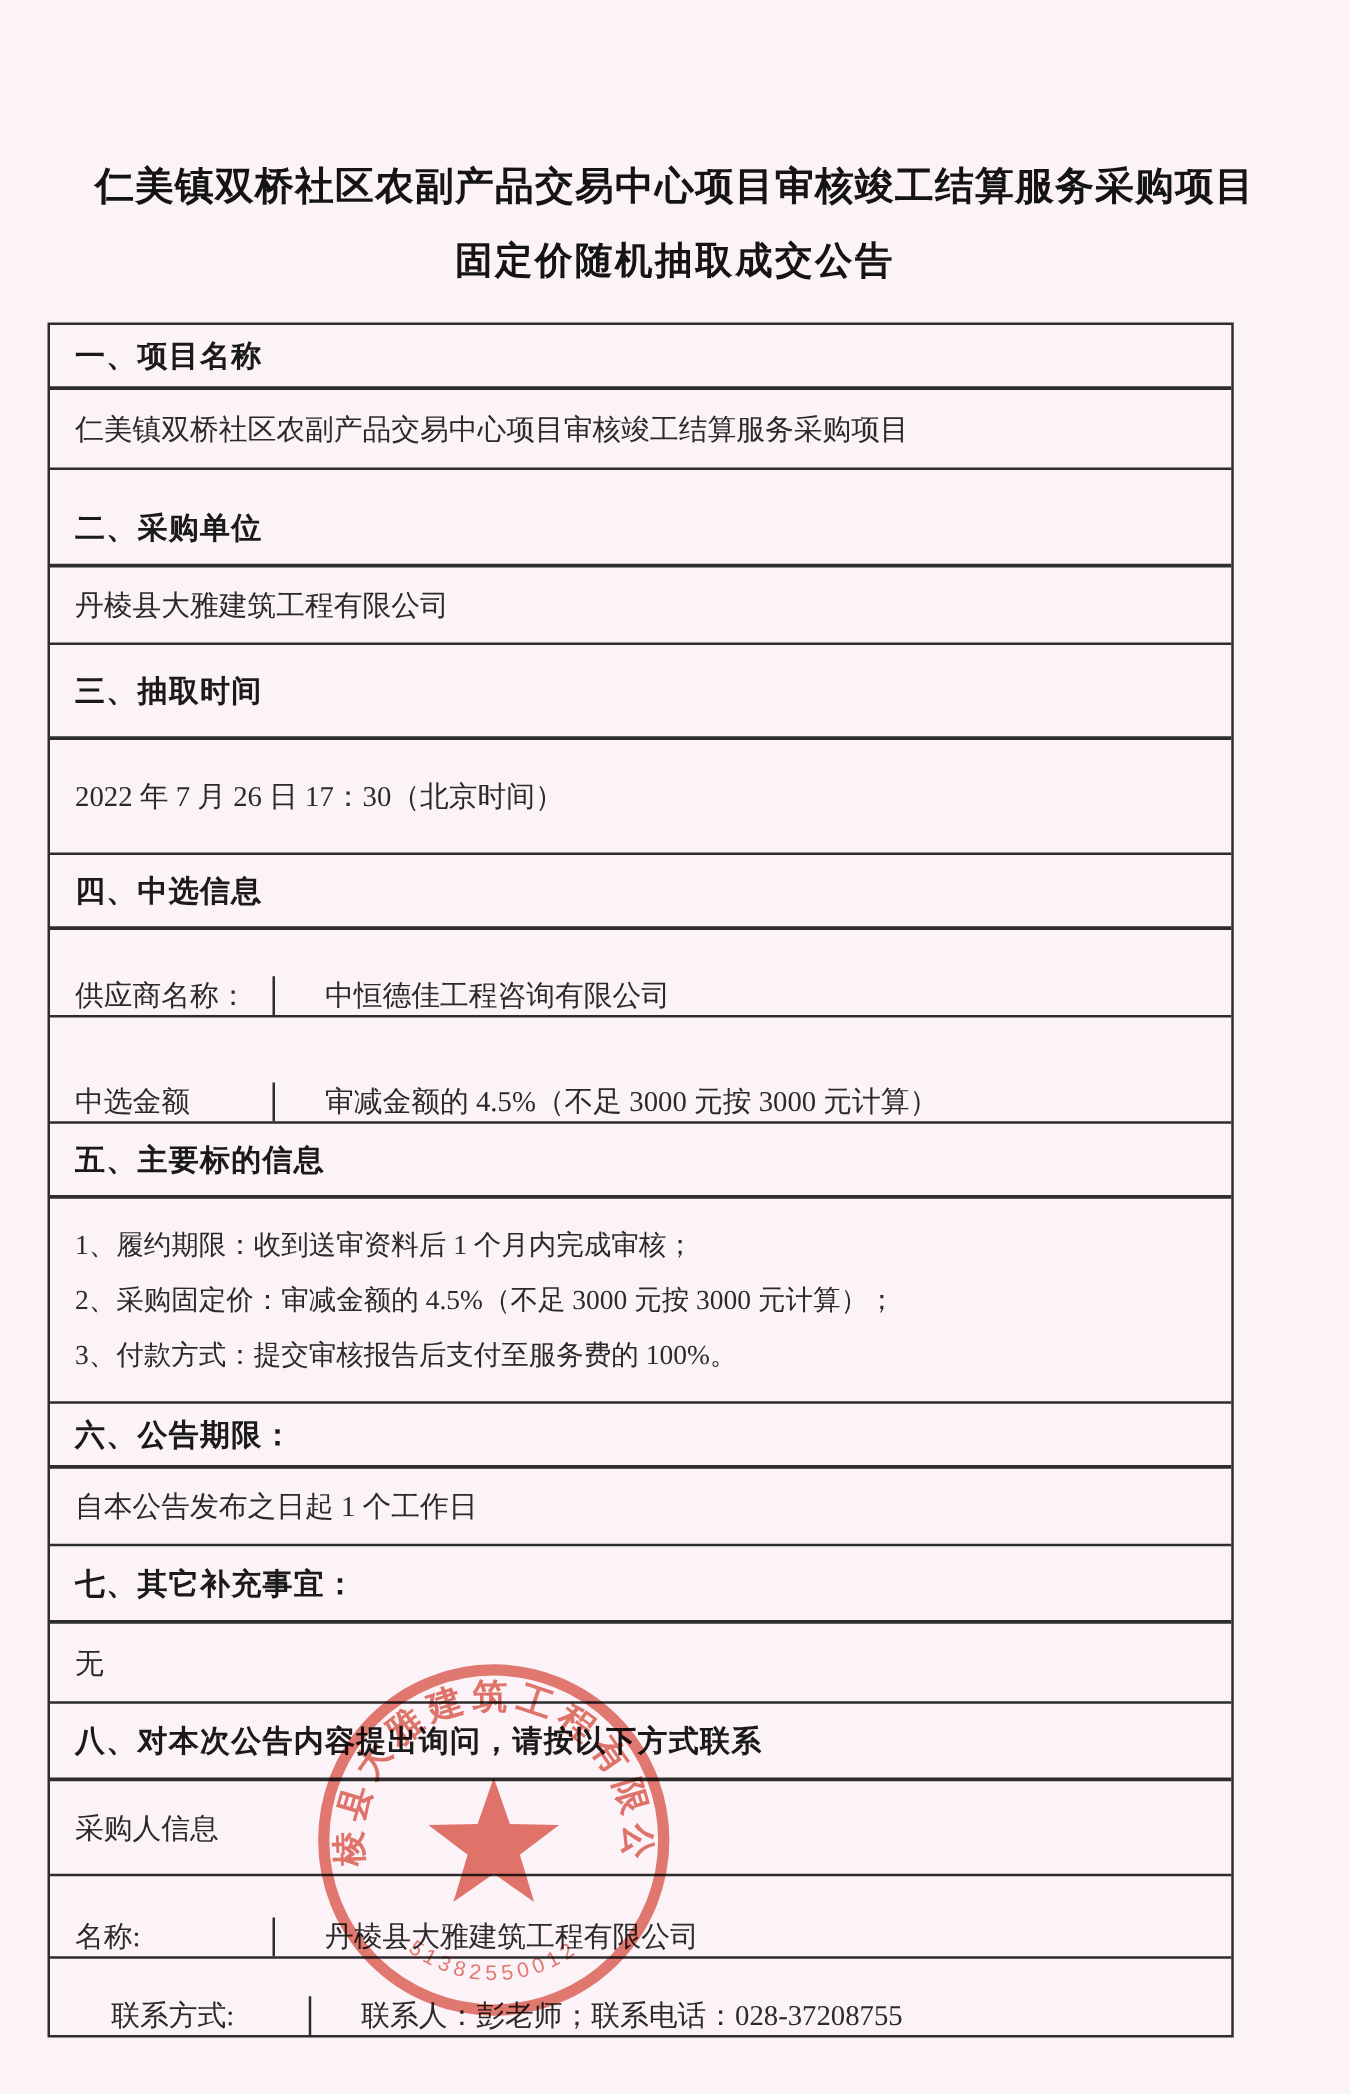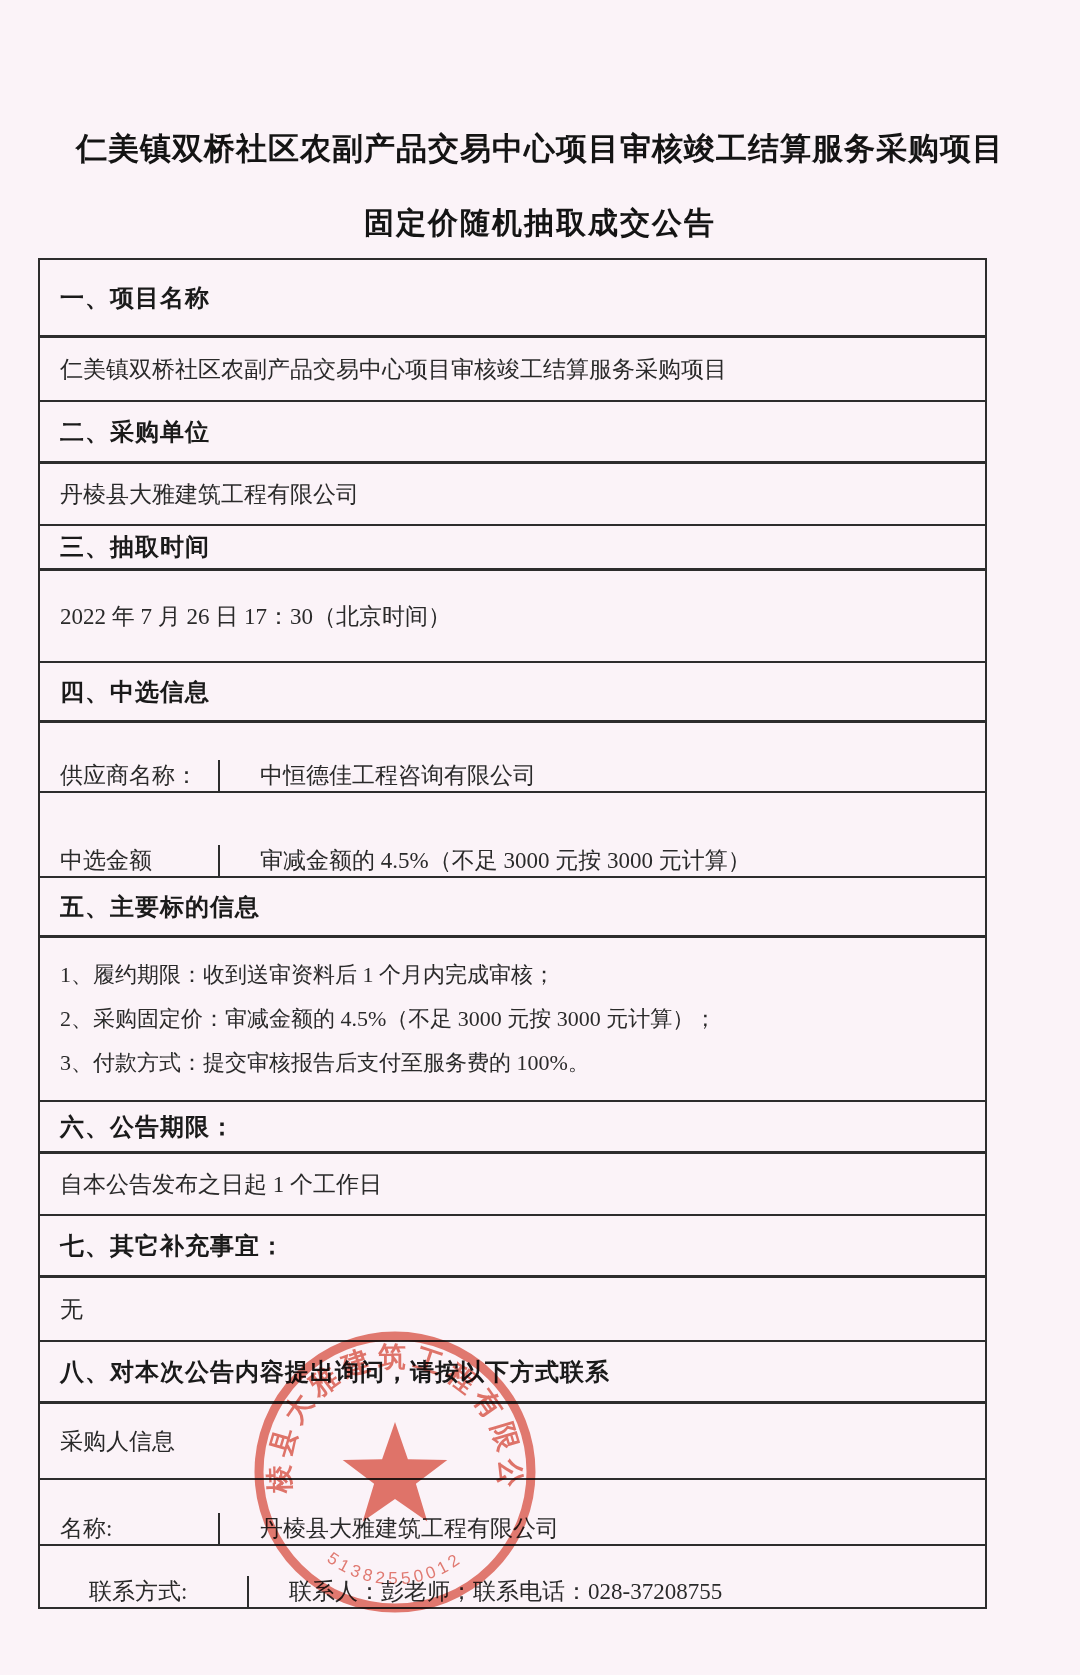--- a/index.html
+++ b/index.html
@@ -22,21 +22,21 @@
     font-family:"Liberation Sans", sans-serif;
     font-weight:bold;
     color:#141414;
   }
   .doc-title .line1{
     font-size:31px;
     letter-spacing:1px;
   }
   .doc-title .line2{
     font-size:30px;
-    margin-top:33px;
+    margin-top:18px;
     letter-spacing:2px;
   }
   .tbl{
     position:absolute;
     left:38px;top:258px;
     width:945px;
     border:2px solid #2d2d2d;
     background:transparent;
   }
   .row{
@@ -83,22 +83,22 @@
     align-items:flex-start;
     justify-content:center;
     padding-left:20px;
   }
   .row.list .list-line{
     font-size:22px;
     color:#2a2a2a;
     line-height:44px;
   }
   
-  .r0{height:78px;} .r1{height:64px;} .r2{height:62px;} .r3{height:62px;}
-  .r4{height:45px;} .r5{height:92px;} .r6{height:60px;} .r7{height:70px;}
+  .r0{height:52px;} .r1{height:64px;} .r2{height:62px;margin-top:16px;} .r3{height:62px;}
+  .r4{height:76px;} .r5{height:92px;} .r6{height:60px;} .r7{height:70px;}
   .r8{height:85px;} .r9{height:60px;} .r10{height:164px;} .r11{height:52px;}
   .r12{height:62px;} .r13{height:62px;} .r14{height:64px;} .r15{height:62px;}
   .r16{height:76px;} .r17{height:66px;} .r18{height:61px;}
   .stamp{
     position:absolute;
     left:245px;top:1322px;
     width:300px;height:300px;
     mix-blend-mode:multiply;
     opacity:0.88;
     pointer-events:none;

